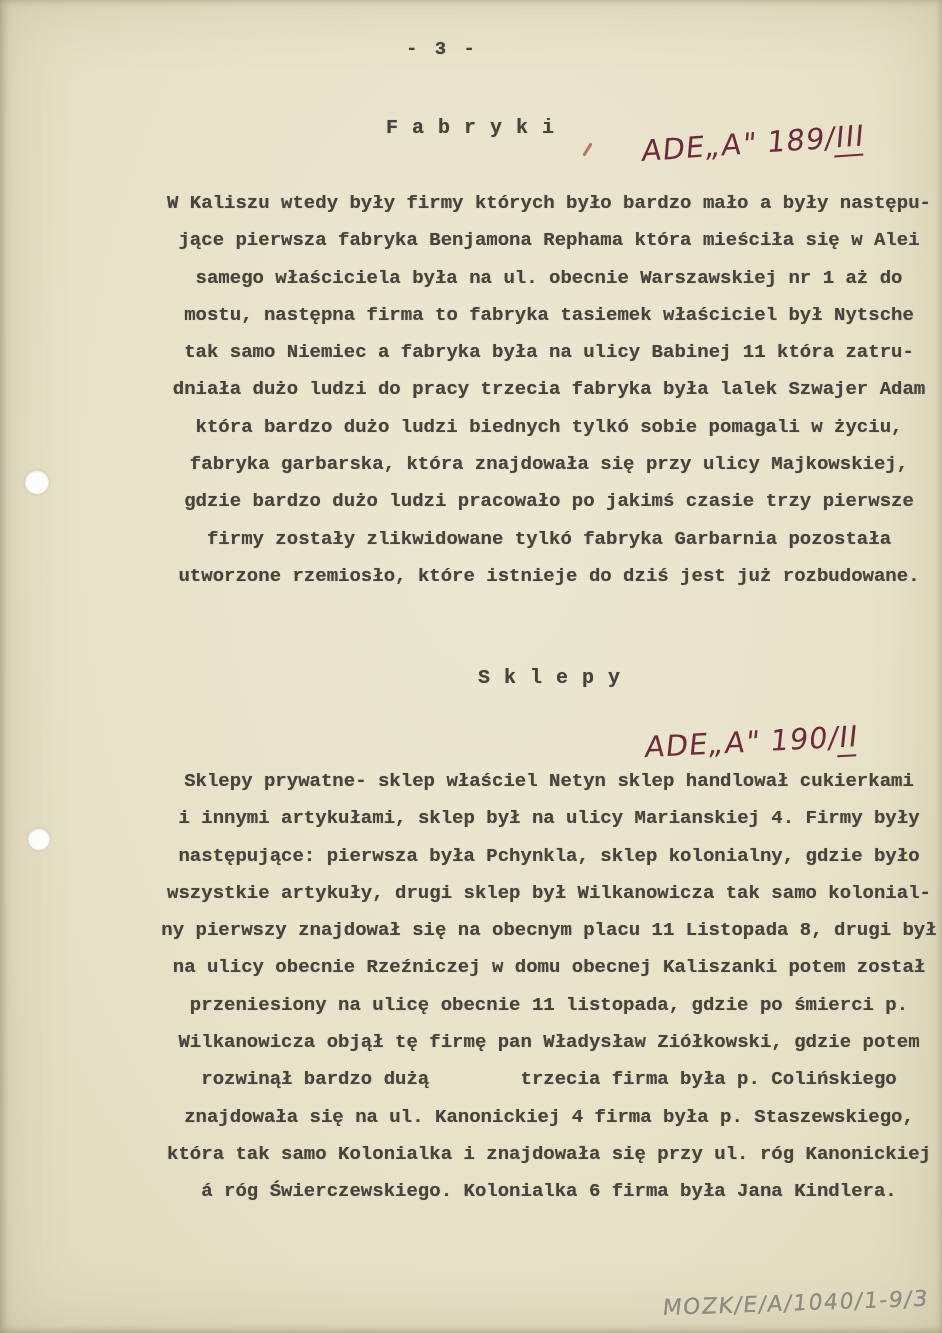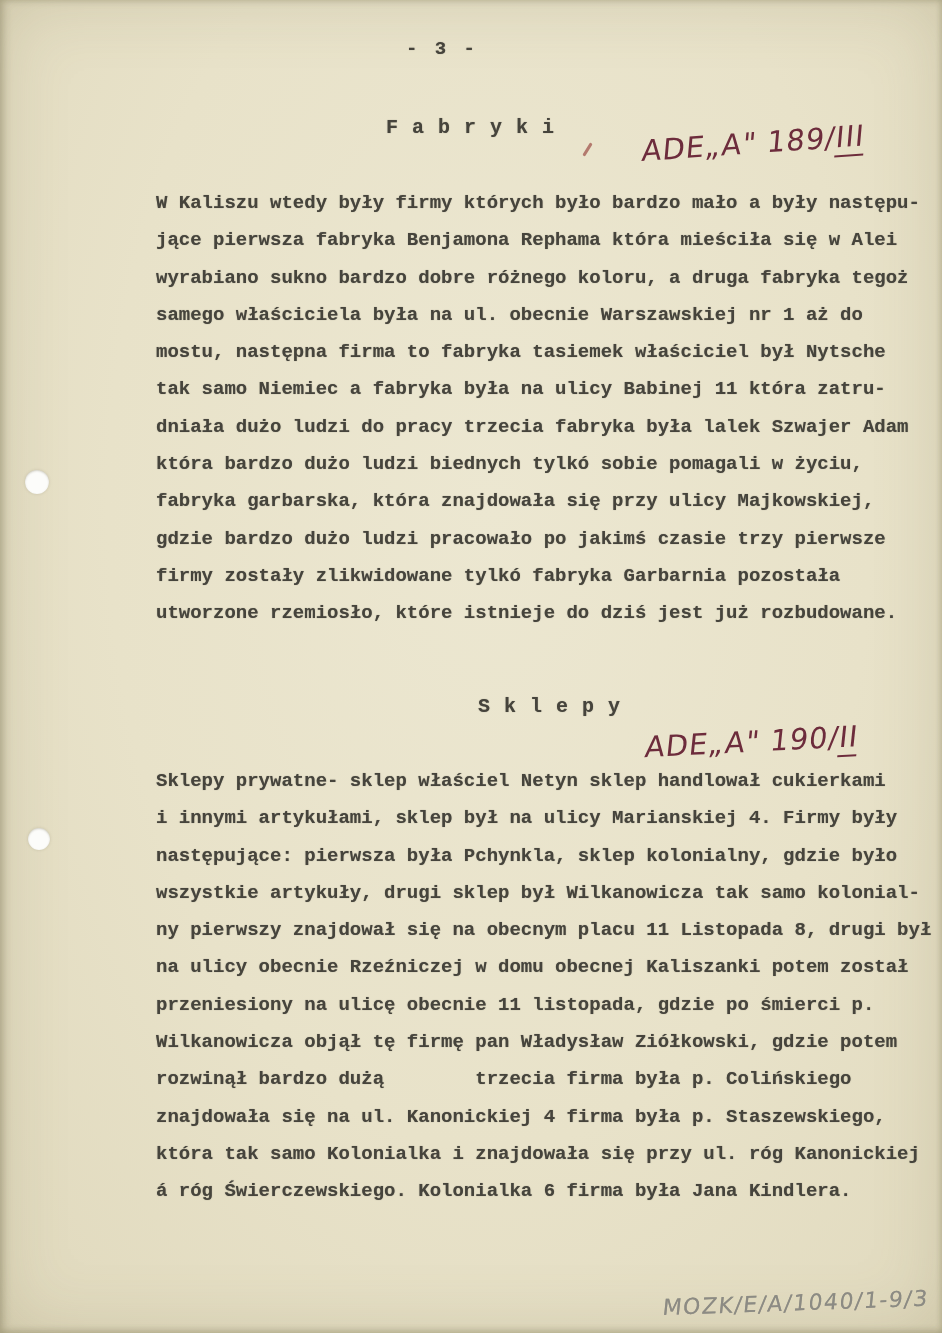--- a/index.html
+++ b/index.html
@@ -30,28 +30,28 @@
     text-shadow:0 0 1px rgba(70,68,60,0.55);
   }
   .page-number{
     position:absolute;top:38px;left:406px;
     font-size:19px;letter-spacing:3px;white-space:pre;
   }
   .heading{
     position:absolute;font-size:20px;white-space:pre;letter-spacing:1px;
   }
   .heading-1{left:386px;top:116px;}
-  .heading-2{left:478px;top:695px;}
+  .heading-2{left:478px;top:666px;}
   .para{
     position:absolute;left:156px;width:786px;
     font-size:19px;line-height:37.3px;
   }
   .para-1{top:185px;}
   .para-2{top:763px;}
-  .tline{white-space:pre;}
+  .tline{white-space:pre;text-align:center;}
 
   .handwriting{
     position:absolute;color:#6d2c3c;
     font-family:"DejaVu Sans",sans-serif;
     font-size:29px;letter-spacing:1px;white-space:pre;
     transform:rotate(-4deg) skewX(-9deg);transform-origin:left top;
   }
   .annot-1{left:626px;top:101px;}
   .annot-2{left:630px;top:697px;transform:rotate(-3deg) skewX(-9deg);}
   .underlined{border-bottom:2.5px solid currentColor;padding-bottom:1px;}
@@ -83,21 +83,20 @@
 
 <div class="handwriting annot-1">
   <span>ADE„A" 189/</span><span class="underlined">III</span>
 </div>
 
 <div class="red-tick"></div>
 
 <div class="typed para para-1">
     <div class="tline">W Kaliszu wtedy były firmy których było bardzo mało a były następu-</div>
     <div class="tline">jące pierwsza fabryka Benjamona Rephama która mieściła się w Alei</div>
-    <div class="tline">wyrabiano sukno bardzo dobre różnego koloru, a druga fabryka tegoż</div>
     <div class="tline">samego właściciela była na ul. obecnie Warszawskiej nr 1 aż do</div>
     <div class="tline">mostu, następna firma to fabryka tasiemek właściciel był Nytsche</div>
     <div class="tline">tak samo Niemiec a fabryka była na ulicy Babinej 11 która zatru-</div>
     <div class="tline">dniała dużo ludzi do pracy trzecia fabryka była lalek Szwajer Adam</div>
     <div class="tline">która bardzo dużo ludzi biednych tylkó sobie pomagali w życiu,</div>
     <div class="tline">fabryka garbarska, która znajdowała się przy ulicy Majkowskiej,</div>
     <div class="tline">gdzie bardzo dużo ludzi pracowało po jakimś czasie trzy pierwsze</div>
     <div class="tline">firmy zostały zlikwidowane tylkó fabryka Garbarnia pozostała</div>
     <div class="tline">utworzone rzemiosło, które istnieje do dziś jest już rozbudowane.</div>
   </div>

